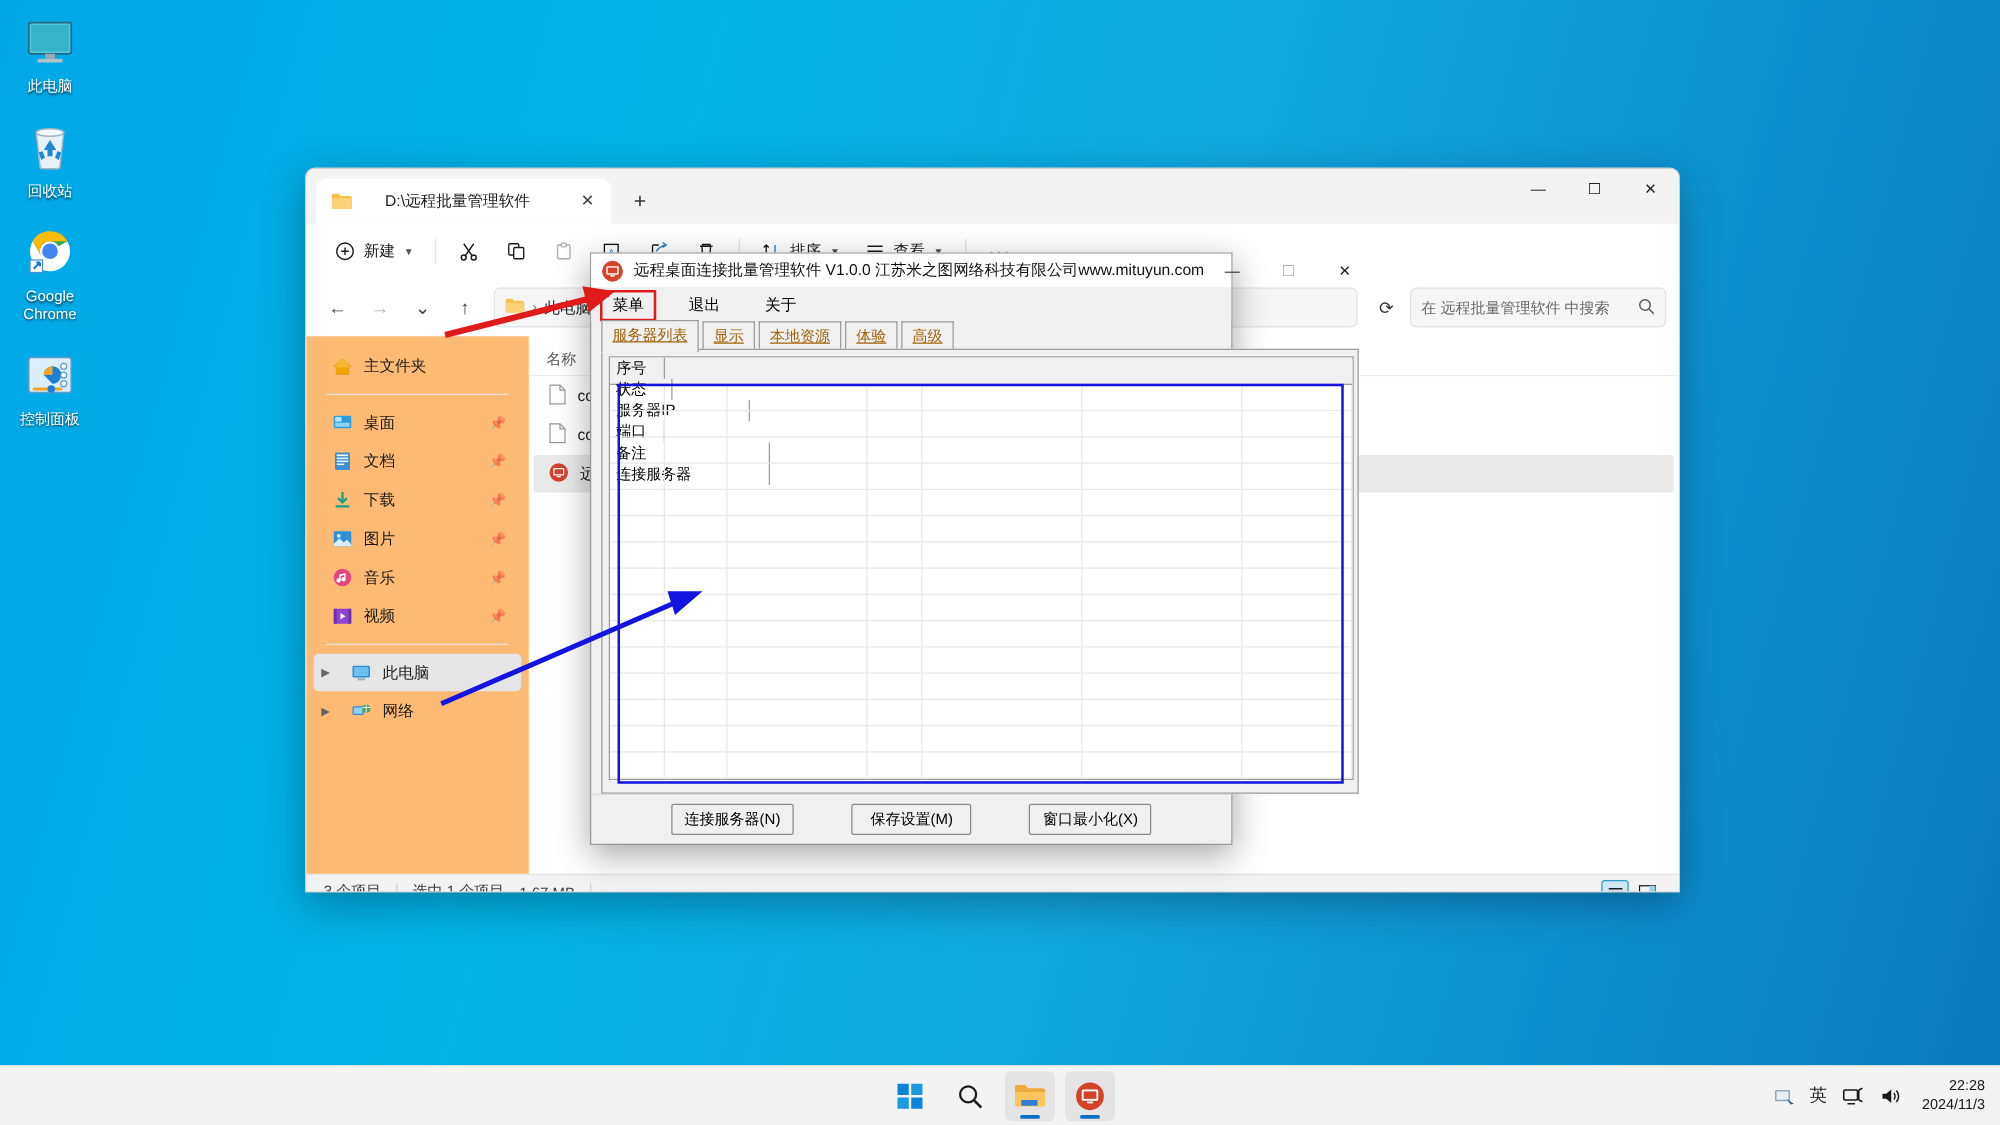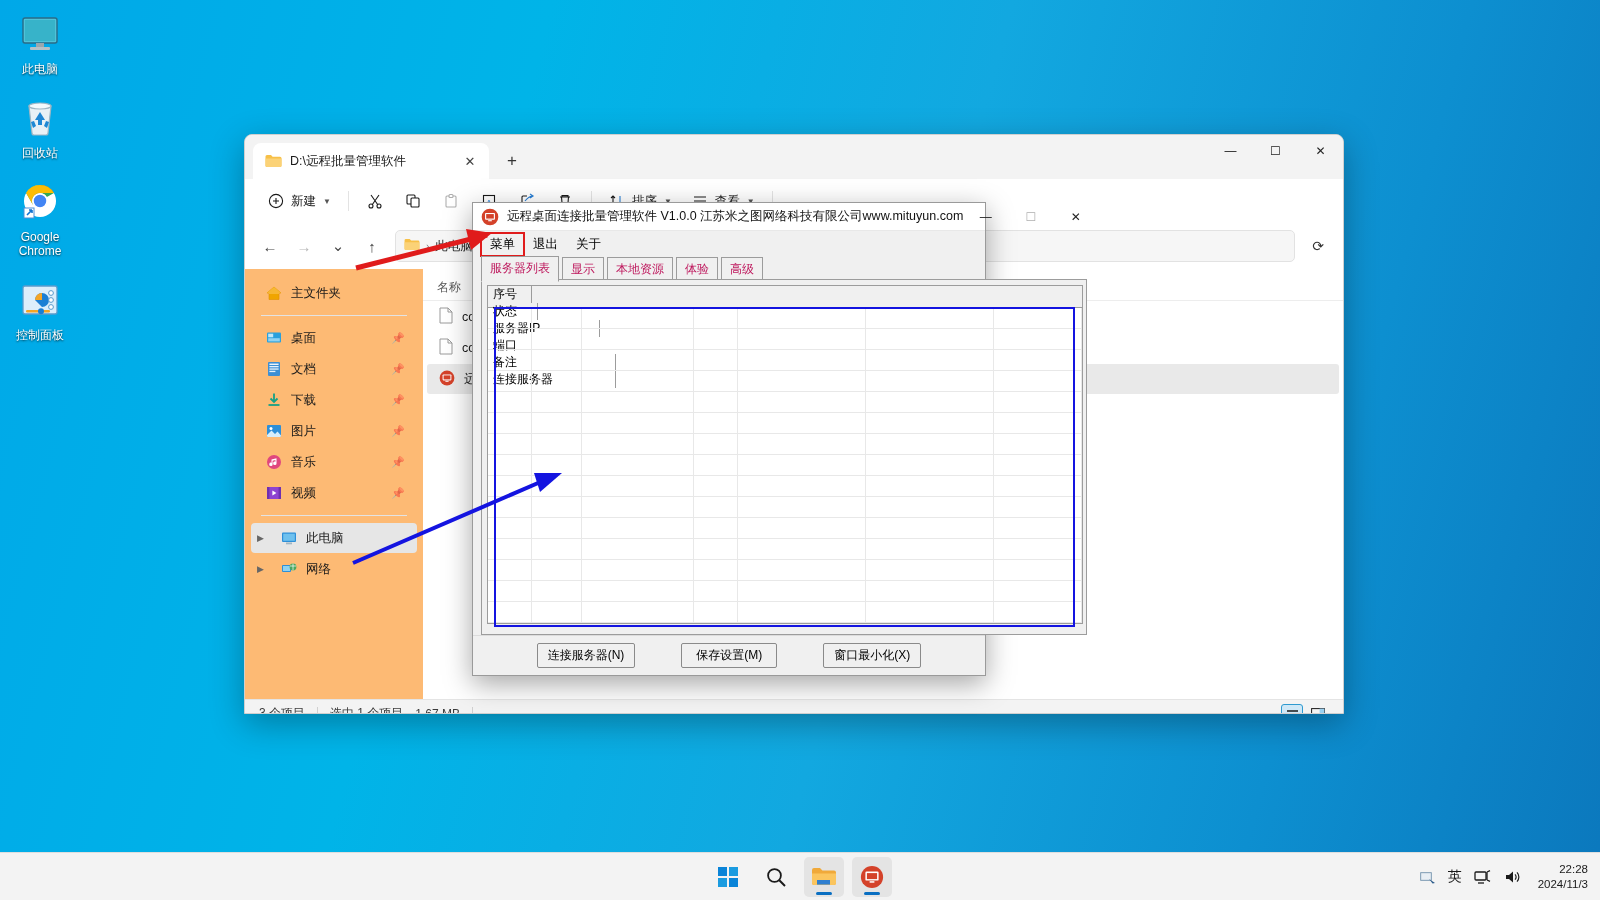--- a/index.html
+++ b/index.html
@@ -30,21 +30,21 @@
     box-shadow: 0 10px 34px rgba(0,0,0,.30);
     overflow: hidden;
   }
   .tabstrip { height: 44px; background:#f3f3f3; display:flex; align-items:flex-end; position:relative; }
   .etab {
     display:flex; align-items:center; gap:8px; height: 36px; margin-left: 8px;
     padding: 0 8px 0 12px; background:#fff; border-radius: 8px 8px 0 0;
     min-width: 236px; font-size: 12.5px; color:#1a1a1a;
   }
   .etab .folder-ico { width:17px; height:14px; flex:none; }
-  .etab .tab-title { flex:1; white-space:nowrap; overflow:hidden; }
+  .etab .tab-title { flex:1; white-space:nowrap; overflow:hidden;margin-left:18px; }
   .etab .tab-close { width:22px; height:22px; display:flex; align-items:center; justify-content:center;
     border-radius:4px; color:#444; font-size:13px; }
   .newtab { width: 30px; height: 30px; margin-left: 8px; margin-bottom: 3px;
     display:flex; align-items:center; justify-content:center; color:#333; font-size:17px; border-radius:5px;}
   .wbtns { position:absolute; right:0; top:0; display:flex; }
   .wbtn { width: 45px; height: 32px; display:flex; align-items:center; justify-content:center; color:#222; font-size:12px; }
 
   .cmdbar { height: 44px; background:#fff; display:flex; align-items:center; padding: 0 14px; gap: 2px; }
   .cmd {
     height: 30px; display:flex; align-items:center; gap:7px; padding: 0 9px;
@@ -99,26 +99,26 @@
     box-shadow: 0 8px 26px rgba(0,0,0,.35);
     font-family: "Liberation Sans", "DejaVu Sans", sans-serif;
   }
   .rd-title { height: 28px; background:#fff; display:flex; align-items:center; padding-left: 8px; border-bottom:1px solid #e8e8e8;}
   .rd-title .app-ico { width:18px; height:18px; flex:none; margin-right:8px; }
   .rd-title .t-text { font-size: 12.5px; color:#111; white-space:nowrap; }
   .rd-wbtns { margin-left:auto; display:flex; }
   .rd-wb { width: 45px; height: 27px; display:flex; align-items:center; justify-content:center; font-size: 12px; color:#222; }
   .rd-wb.dis { color:#b0b0b0; }
 
-  .rd-menu { height: 26px; background:#f0f0f0; display:flex; align-items:center; padding-left: 8px; gap: 0; }
+  .rd-menu { height: 26px; background:#f0f0f0; display:flex; align-items:center; padding-left: 8px; gap: 18px; }
   .mi { font-size: 12.5px; color:#000; padding: 3px 9px; }
   .mi.hl { outline: 2px solid #e01b1b; outline-offset: -1px; }
 
   .rd-tabs { height: 22px; display:flex; align-items:flex-end; padding-left: 8px; gap: 3px; margin-top: 2px; }
-  .rtab { font-size: 12px; padding: 3px 8px 3px; background:#f0f0f0; border:1px solid #9c9c9c; border-bottom:none; color:#be185d; }
+  .rtab { font-size: 12px; padding: 3px 8px 3px; background:#f0f0f0; border:1px solid #9c9c9c; border-bottom:none; color:#a16207;text-decoration:underline; }
   .rtab.on { background:#f0f0f0; position:relative; z-index:3; border-bottom: 1px solid #f0f0f0; margin-bottom:-1px; padding-bottom:4px;}
 
   .rd-panel { position:absolute; left: 8px; top: 76px; width: 606px; height: 356px;
     background:#f0f0f0; border:1px solid #9c9c9c; }
   .grid-wrap { position:absolute; left:5px; top:5px; width: 596px; height: 339px; background:#fff; border:1px solid #9c9c9c; overflow:hidden;}
   .grid-head { display:flex; height: 22px; background:#f0f0f0; border-bottom:1px solid #9c9c9c;flex-direction:column; }
   .gh { border-right:1px solid #9c9c9c; font-size: 12px; color:#000; display:flex; align-items:center; padding-left: 5px; }
   .grid-rows { position:relative; }
   .grow { display:flex; height: 21px; border-bottom:1px solid #e8e8e8; }
   .gc { border-right:1px solid #e8e8e8; }
@@ -305,20 +305,29 @@
         <svg width="16" height="13" viewBox="0 0 17 14">
           <path d="M0.5 2.5 a1.5 1.5 0 0 1 1.5-1.5 h4 l1.6 1.8 h7.4 a1.5 1.5 0 0 1 1.5 1.5 v7.2 a1.5 1.5 0 0 1 -1.5 1.5 h-13 a1.5 1.5 0 0 1 -1.5-1.5 z" fill="#f7c048"></path>
           <path d="M0.5 4.6 h16 v6.9 a1.5 1.5 0 0 1 -1.5 1.5 h-13 a1.5 1.5 0 0 1 -1.5-1.5 z" fill="#fbd277"></path>
         </svg>
       </span>
       <span class="crumb-sep">›</span>
       <span>此电脑</span>
       <span class="crumb-sep">›</span>
     </div>
     <div class="refresh">⟳</div>
+    <div class="searchbox">
+      <span>在 远程批量管理软件 中搜索</span>
+      <span>
+        <svg width="14" height="14" viewBox="0 0 14 14">
+            <circle cx="6" cy="6" r="4.2" fill="none" stroke="#5a5a5a" stroke-width="1.2"></circle>
+            <path d="M9.2 9.2 L13 13" stroke="#5a5a5a" stroke-width="1.3"></path>
+          </svg>
+      </span>
+    </div>
   </div>
 
   <div class="ebody">
     <div class="enav">
       <div class="navitem">
         <span class="ni-ico">
           <svg width="16" height="15" viewBox="0 0 16 15">
               <path d="M8 1 L15 7 h-2 v6.5 h-10 V7 H1 z" fill="#f0a500" stroke="#e09000" stroke-width="0.6"></path>
               <path d="M8 1 L15 7 h-2 v1 h-10 V7 H1 z" fill="#f7b733"></path>
             </svg>

